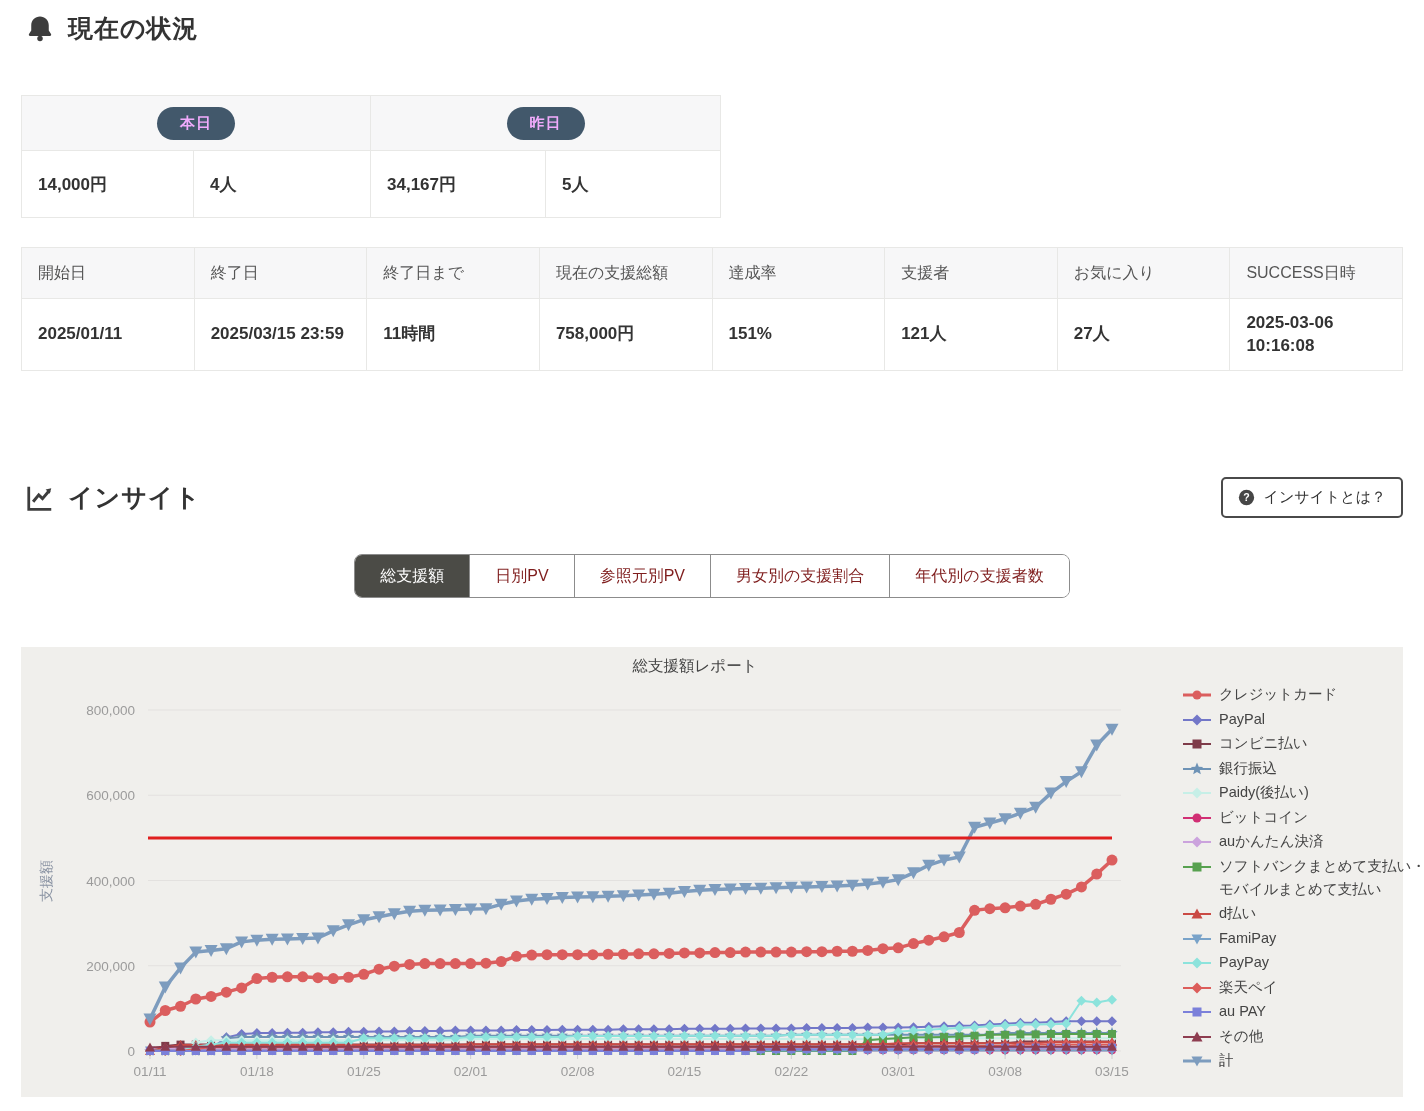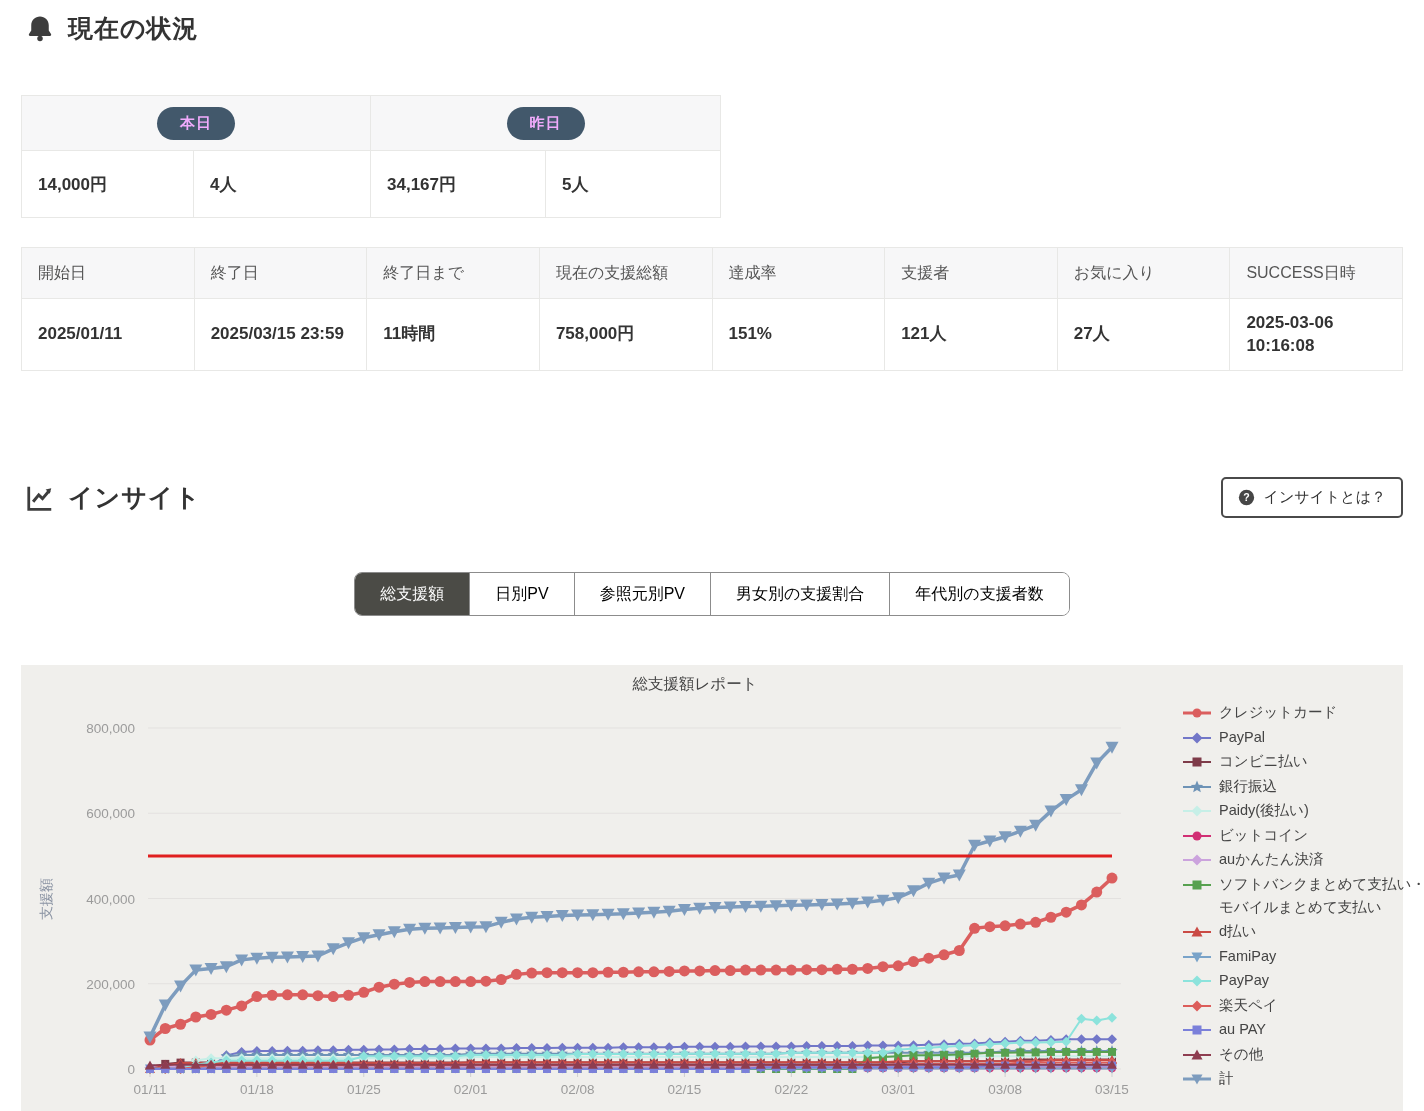--- a/index.html
+++ b/index.html
@@ -26,23 +26,23 @@
   .project-table th, .project-table td { border:1px solid #e8e8e6; }
   .project-table th { background:#f7f7f8; height:51px; font-weight:normal; font-size:16px; color:#555; text-align:left; padding-left:16px; }
   .project-table td { background:#fff; height:72px; font-size:17px; font-weight:bold; color:#333; text-align:left; padding:8px 14px 8px 16px; line-height:1.35; }
 
   
   .insight-row { margin:106px 21px 0 25px; display:flex; justify-content:space-between; align-items:center; }
   .help-button { display:flex; align-items:center; gap:9px; border:2px solid #4a4a4a; border-radius:5px; background:#fff; padding:9px 15px; font-size:15px; color:#333; cursor:pointer; font-family:inherit; }
   .help-button svg { width:17px; height:17px; }
 
   
-  .tabs-wrap { margin-top:54px; text-align:center; }
+  .tabs-wrap { margin-top:36px; text-align:center; }
   .tabs { display:inline-flex; border:1px solid #8c8c8c; border-radius:8px; overflow:hidden; }
-  .tab { padding:0 25px; height:42px; line-height:42px; font-size:16px; color:#000000; background:#fff; border-left:1px solid #8c8c8c; cursor:pointer; white-space:nowrap; }
+  .tab { padding:0 25px; height:42px; line-height:42px; font-size:16px; color:#7f1d1d; background:#fff; border-left:1px solid #8c8c8c; cursor:pointer; white-space:nowrap; }
   .tab:first-child { border-left:none; }
   .tab.active { background:#4b4b46; color:#fff; }
 
   
   .chart-card { margin:49px 0 0 21px; width:1382px; height:450px; background:#f0efec; position:relative; }
   .legend { position:absolute; left:1161px; top:36px; width:276px; }
   .legend-item { display:flex; align-items:flex-start; font-size:14.5px; color:#444; line-height:23px; margin-bottom:1.5px; }
   .legend-item svg { flex-shrink:0; margin-top:4px; margin-right:7px; }
   .legend-label { display:block; }
 </style>

